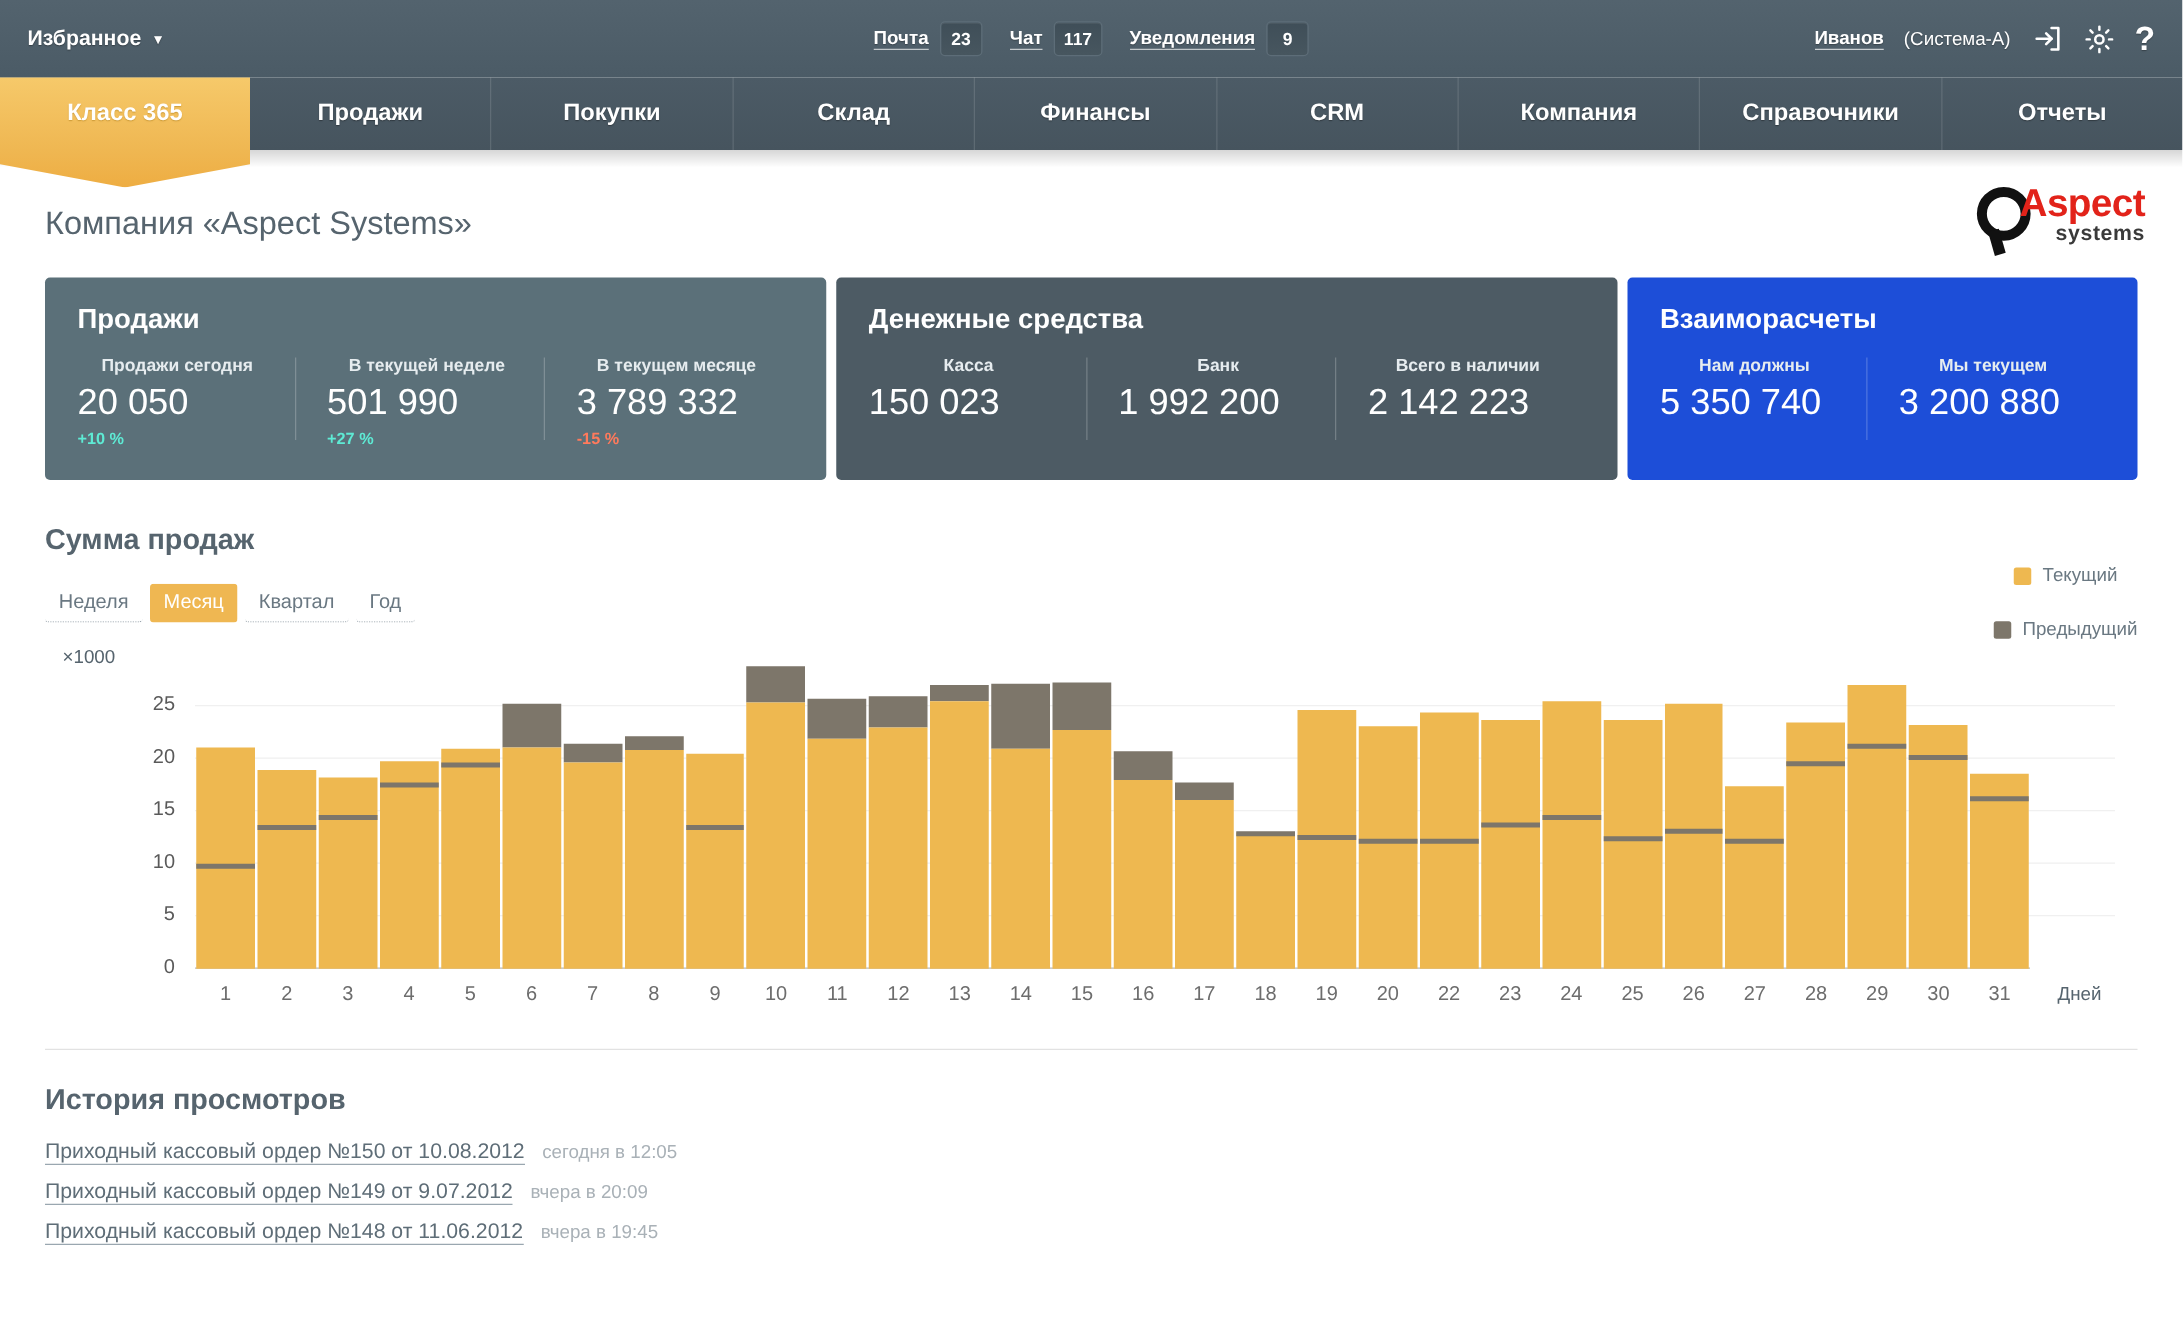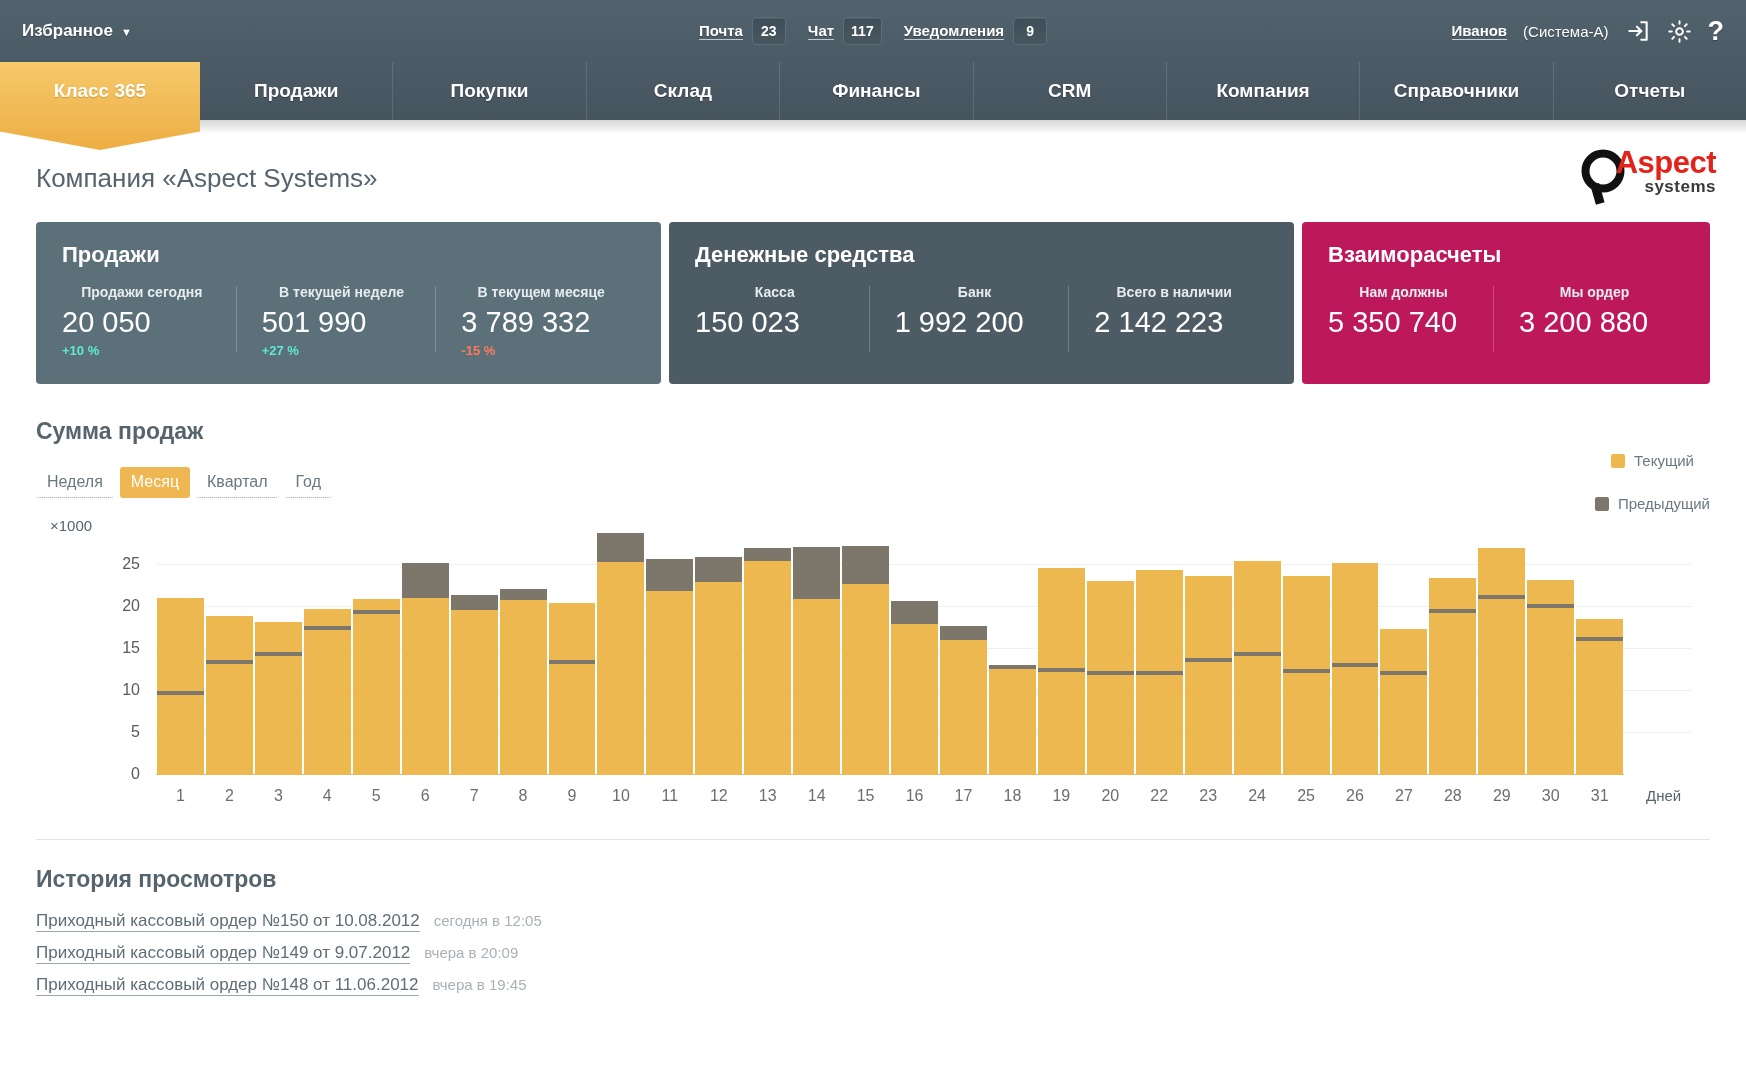--- a/index.html
+++ b/index.html
@@ -125,21 +125,21 @@
   .kpis {
     display: flex; gap: 8px; padding: 0 36px;
   }
   .card {
     border-radius: 4px;
     padding: 20px 26px 26px 26px;
     color: #ffffff;
   }
   .card.sales   { flex: 0 0 625px; background: #5b7079; }
   .card.cash    { flex: 0 0 625px; background: #4d5b64; }
-  .card.mutual  { flex: 1 1 auto;  background: #be185d; }
+  .card.mutual  { flex: 1 1 auto;  background: #1d4ed8; }
   .card h3 {
     margin: 0 0 16px 0; font-size: 22px; font-weight: 700; color: #ffffff;
   }
   .metrics { display: flex; }
   .metric {
     flex: 1 1 0; padding-right: 14px; position: relative;
   }
   .metric + .metric { padding-left: 26px; }
   .metric + .metric::before {
     content: ""; position: absolute; left: 0; top: 2px; bottom: 6px;
@@ -384,21 +384,21 @@
 
   <div class="card mutual">
     <h3>Взаиморасчеты</h3>
     <div class="metrics">
       <div class="metric">
         <div class="m-label">Нам должны</div>
         <div class="m-value">5 350 740</div>
         <div class="m-delta empty">&nbsp;</div>
       </div>
       <div class="metric">
-        <div class="m-label">Мы ордер</div>
+        <div class="m-label">Мы текущем</div>
         <div class="m-value">3 200 880</div>
         <div class="m-delta empty">&nbsp;</div>
       </div>
     </div>
   </div>
 
 </div>
 
 <div class="chart-section">
   <h2 class="section-title">Сумма продаж</h2>

